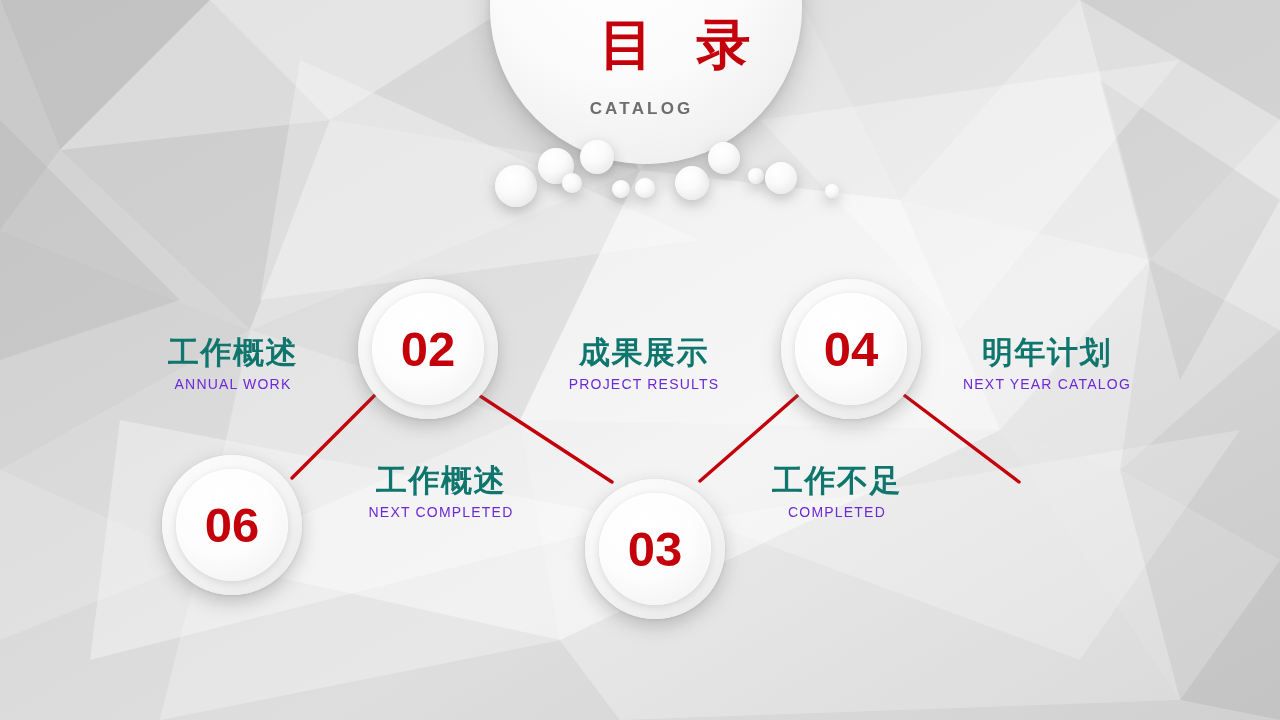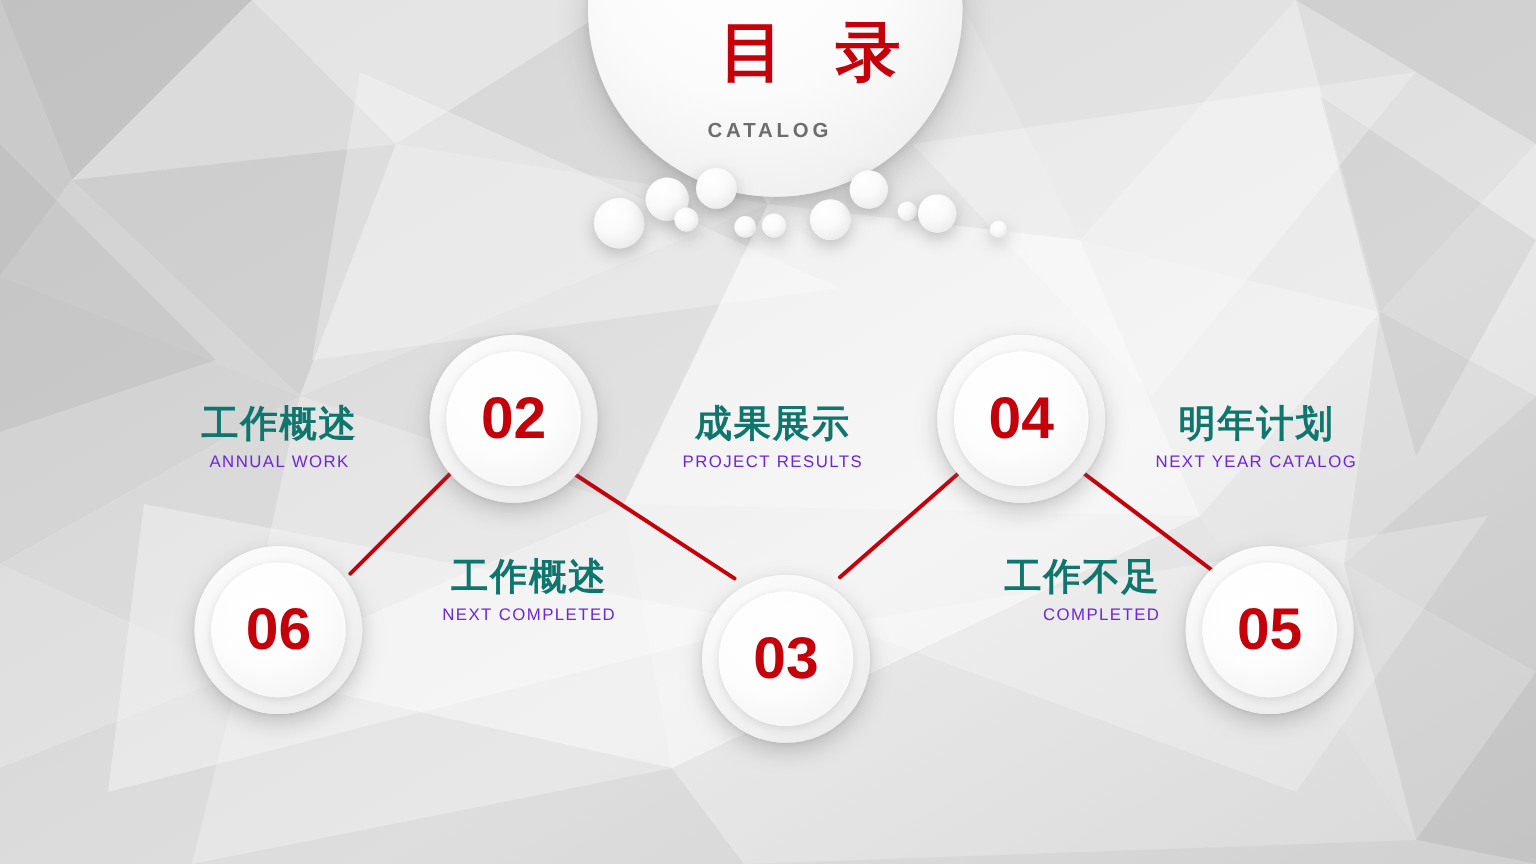--- a/index.html
+++ b/index.html
@@ -194,42 +194,37 @@
       <span class="node-num">03</span>
     </div>
   </div>
 
   <div class="node" style="left:781px; top:279px; width:140px; height:140px;">
     <div class="node-inner">
       <span class="node-num">04</span>
     </div>
   </div>
 
-  <div class="node" style="left:988px; top:455px; width:140px; height:140px;">
-    <div class="node-inner">
-      <span class="node-num">05</span>
-    </div>
-  </div>
 
   <div class="label" style="left:124px; top:334px; width:218px;">
     <div class="label-cn">工作概述</div>
     <div class="label-en">ANNUAL WORK</div>
   </div>
 
   <div class="label" style="left:330px; top:462px; width:222px;">
     <div class="label-cn">工作概述</div>
     <div class="label-en">NEXT COMPLETED</div>
   </div>
 
   <div class="label" style="left:535px; top:334px; width:218px;">
     <div class="label-cn">成果展示</div>
     <div class="label-en">PROJECT RESULTS</div>
   </div>
 
-  <div class="label" style="left:763px; top:462px; width:204px;text-align:right;">
+  <div class="label" style="left:735px; top:462px; width:204px;">
     <div class="label-cn">工作不足</div>
     <div class="label-en">COMPLETED</div>
   </div>
 
   <div class="label" style="left:937px; top:334px; width:220px;">
     <div class="label-cn">明年计划</div>
     <div class="label-en">NEXT YEAR CATALOG</div>
   </div>
 
 </div>

